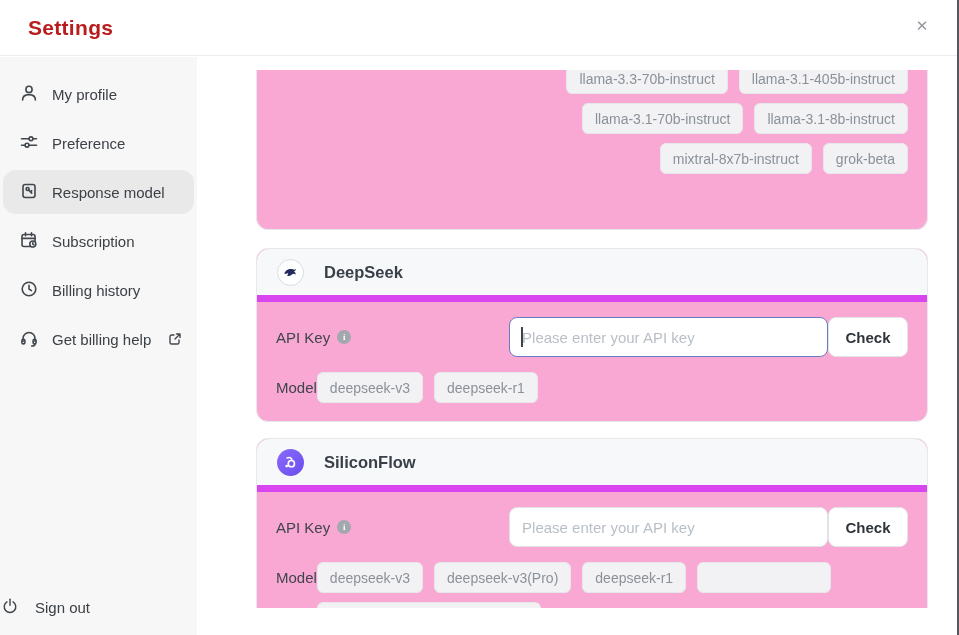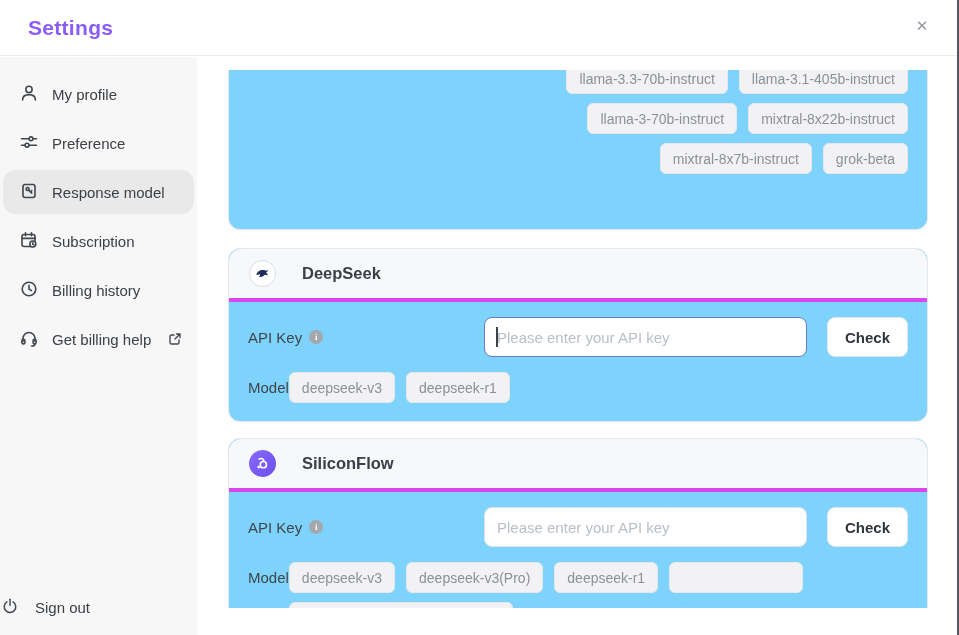--- a/index.html
+++ b/index.html
@@ -5,43 +5,43 @@
   * { margin:0; padding:0; box-sizing:border-box; }
   html,body { width:959px; height:635px; }
   body { font-family:"Liberation Sans", sans-serif; background:#fff; overflow:hidden; }
   .app { position:relative; width:959px; height:635px; background:#fff; overflow:hidden; }
 
   
   .screen-edge { position:absolute; right:0; top:0; width:2px; height:100%; background:#54575c; z-index:50; }
 
   
   .dlg-header { position:absolute; top:0; left:0; right:0; height:56px; background:#fff; border-bottom:1px solid #ececec; z-index:5; }
-  .dlg-title { position:absolute; left:28px; top:0; line-height:55px; font-size:21px; font-weight:700; color:#8b5cf6; letter-spacing:.3px; }
+  .dlg-title { position:absolute; left:28px; top:0; line-height:55px; font-size:21px; font-weight:700; color:#b91c1c; letter-spacing:.3px; }
   .close-btn { position:absolute; right:26px; top:15px; width:22px; height:22px; border:none; background:transparent; color:#94989d; font-size:15px; line-height:22px; text-align:center; cursor:pointer; padding:0; }
 
   
   .sidebar { position:absolute; top:57px; left:0; bottom:0; width:197px; background:#f7f7f7; padding-top:10px; }
   .side-item { display:flex; align-items:center; gap:13px; height:44px; margin:5px 3px; padding-left:16px; border-radius:10px; font-size:15px; color:#3c4147; cursor:pointer; }
   .side-item.selected { background:#e9e9e9;border-radius:13px; }
   .side-item svg { flex:0 0 auto; }
   .ext-icon { margin-left:4px; display:inline-flex; }
   .sign-out { position:absolute; left:1px; bottom:14px; display:flex; align-items:center; gap:16px; font-size:15px; color:#3c4147; height:28px; cursor:pointer; }
 
   
   .main { position:absolute; top:57px; left:197px; right:0; bottom:0; background:#fff; }
   .viewport { position:absolute; top:13px; left:31px; width:700px; bottom:27px; overflow:hidden; }
 
-  .card { border:1px solid #e7e8ec; border-radius:12px; background:#7dd3fc; }
+  .card { border:1px solid #e7e8ec; border-radius:12px; background:#f9a8d4;margin-left:28px; }
   .card.partial-top { border-top:none; border-radius:0 0 12px 12px; height:160px; padding:0 19px 16px; overflow:hidden; margin-bottom:18px; }
 
   .chip-row { display:flex; justify-content:flex-end; gap:11px; margin-top:9px; }
   .chip-row.first { margin-top:-7px; }
   .chip { height:31px; display:inline-flex; align-items:center; padding:0 12px; background:#f2f2f4; border:1px solid #e7e7ea; border-radius:6px; font-size:14px; color:#8b9199; white-space:nowrap; cursor:pointer; }
 
-  .provider-header { height:53px; display:flex; align-items:center; gap:26px; padding:0 20px; background:#f7f8fa; border-bottom:4px solid #d946ef; border-radius:12px 12px 0 0;text-align:center; }
+  .provider-header { height:53px; display:flex; align-items:center; gap:20px; padding:0 20px; background:#f7f8fa; border-bottom:7px solid #d946ef; border-radius:12px 12px 0 0;text-align:center; }
   .provider-title { font-size:16.5px; font-weight:700; color:#3a4047; }
   .logo-circle { width:27px; height:27px; border-radius:50%; display:flex; align-items:center; justify-content:center; flex:0 0 auto; }
   .logo-deepseek { background:#fff; border:1px solid #d8dce2; }
   .logo-siliconflow { background:linear-gradient(135deg,#8a6bfa,#6a4df0); }
 
   .provider-body { padding:15px 19px 18px; }
   .api-row { display:flex; align-items:center; height:40px; }
   .field-label-wrap { width:236px; display:flex; align-items:center; gap:7px; }
   .field-label { font-size:15px; font-weight:500; color:#3f454c; }
   .info-icon { width:14px; height:14px; border-radius:50%; background:#a3a8ae; color:#fff; font-size:9px; font-weight:700; display:inline-flex; align-items:center; justify-content:center; cursor:pointer; font-family:"Liberation Serif", serif; }
@@ -152,22 +152,22 @@
 
   <div class="main">
     <div class="viewport">
 
       <div class="card partial-top">
         <div class="chip-row first">
           <span class="chip">llama-3.3-70b-instruct</span>
           <span class="chip">llama-3.1-405b-instruct</span>
         </div>
         <div class="chip-row">
-          <span class="chip">llama-3-70b-instruct</span>
-          <span class="chip">mixtral-8x22b-instruct</span>
+          <span class="chip">llama-3.1-70b-instruct</span>
+          <span class="chip">llama-3.1-8b-instruct</span>
         </div>
         <div class="chip-row">
           <span class="chip">mixtral-8x7b-instruct</span>
           <span class="chip">grok-beta</span>
         </div>
       </div>
 
       <div class="card">
         <div class="provider-header">
           <span class="logo-circle logo-deepseek">

